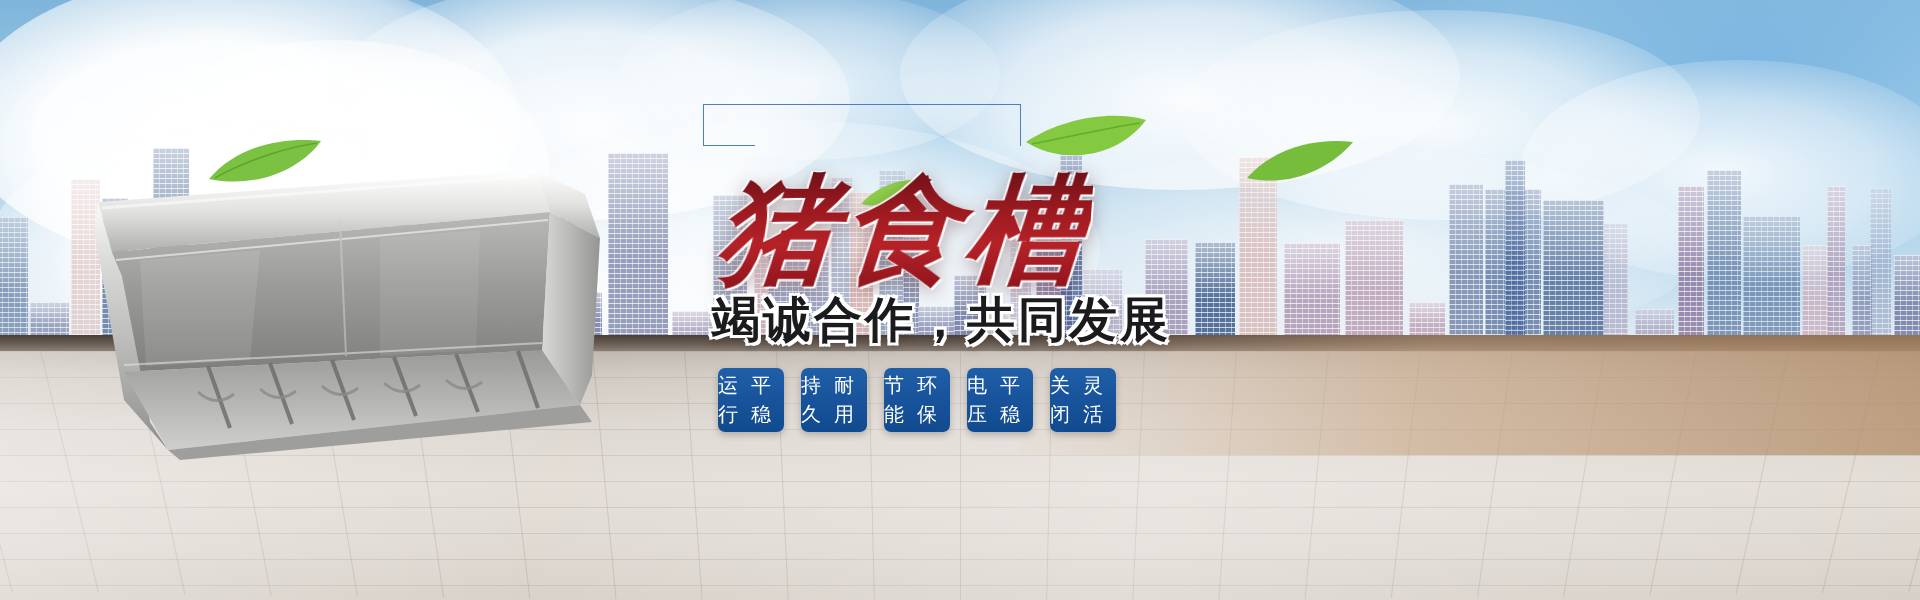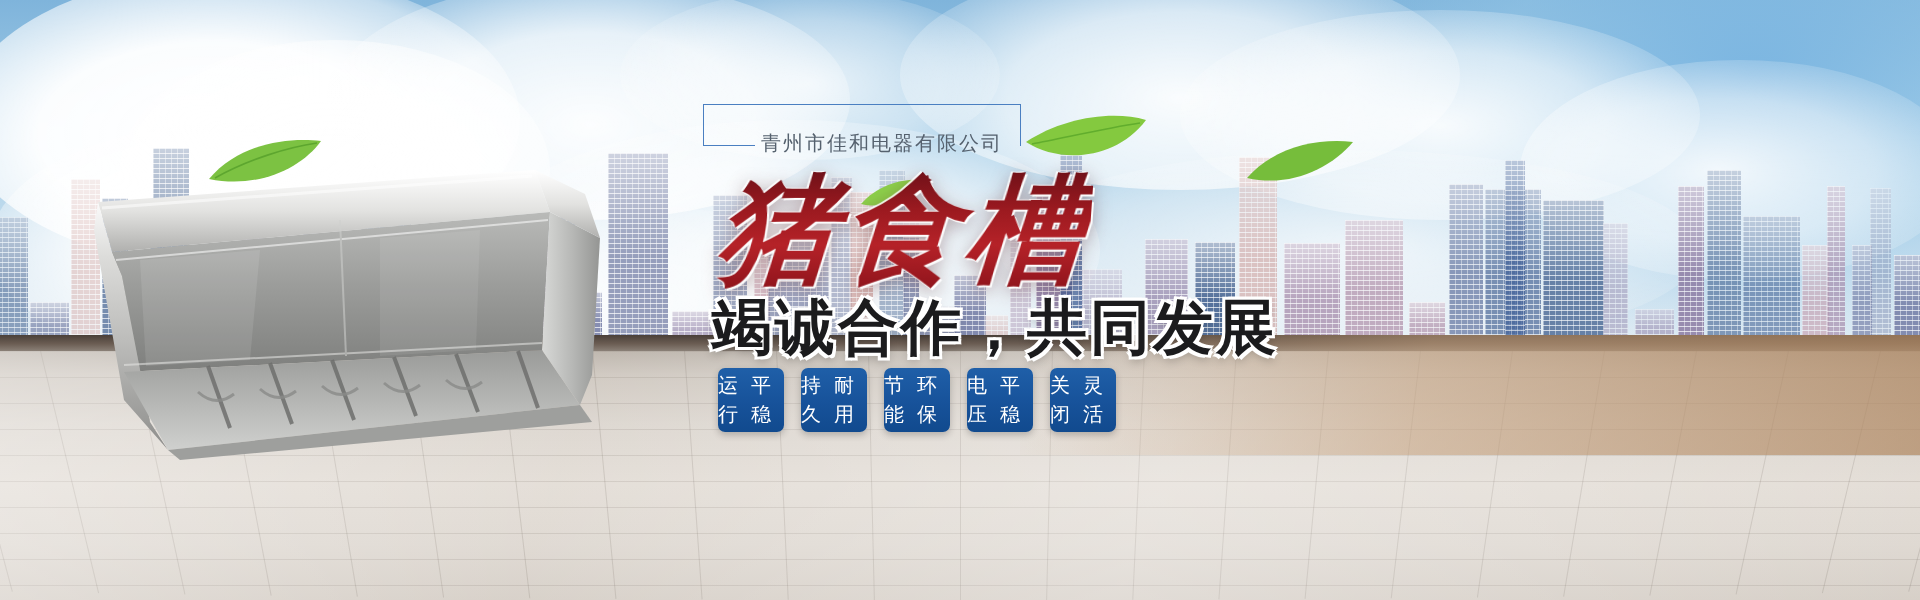--- a/index.html
+++ b/index.html
@@ -155,21 +155,21 @@
     background-clip:text;
     -webkit-text-fill-color:transparent;
     filter:drop-shadow(2px 2px 0 rgba(255,255,255,.95))
            drop-shadow(-2px -1px 0 rgba(255,255,255,.85))
            drop-shadow(0 4px 9px rgba(80,20,25,.33));
     transform:skewX(-4deg);
   }
 
   .sub-title {
     position:absolute; left:712px; top:288px;
-    font-size:60px; font-weight:700; letter-spacing:3px;
+    font-size:48px; font-weight:700; letter-spacing:3px;
     white-space:nowrap;
     color:#1b1b1d;
     font-family:"DejaVu Sans","Liberation Sans",sans-serif;
     text-shadow:
       2px 0 0 #fff, -2px 0 0 #fff, 0 2px 0 #fff, 0 -2px 0 #fff,
       2px 2px 0 #fff, -2px 2px 0 #fff, 2px -2px 0 #fff, -2px -2px 0 #fff,
       3px 3px 0 #fff, -3px 3px 0 #fff, 3px -3px 0 #fff, -3px -3px 0 #fff,
       0 5px 10px rgba(0,0,0,.25);
   }
 
@@ -396,21 +396,20 @@
   </svg>
   <svg class="leaf" style="left:860px; top:178px;" width="66" height="34" viewBox="0 0 66 34">
     <path d="M1 26 C18 6 44 0 64 2 C50 20 26 32 1 26 Z" fill="#8ccf4a"></path>
   </svg>
 
   <div class="content">
 
     <div class="company-row">
       <div class="company-box"></div>
       <div class="company-box-left"></div>
-      <div class="company-name">青州市佳和电器有限公司</div>
     </div>
 
     <div class="main-title">猪食槽</div>
 
     <div class="sub-title">竭诚合作，共同发展</div>
 
     <div class="badges" id="badges">
         <div class="badge">
           <span>运行</span>
           <span>平稳</span>

